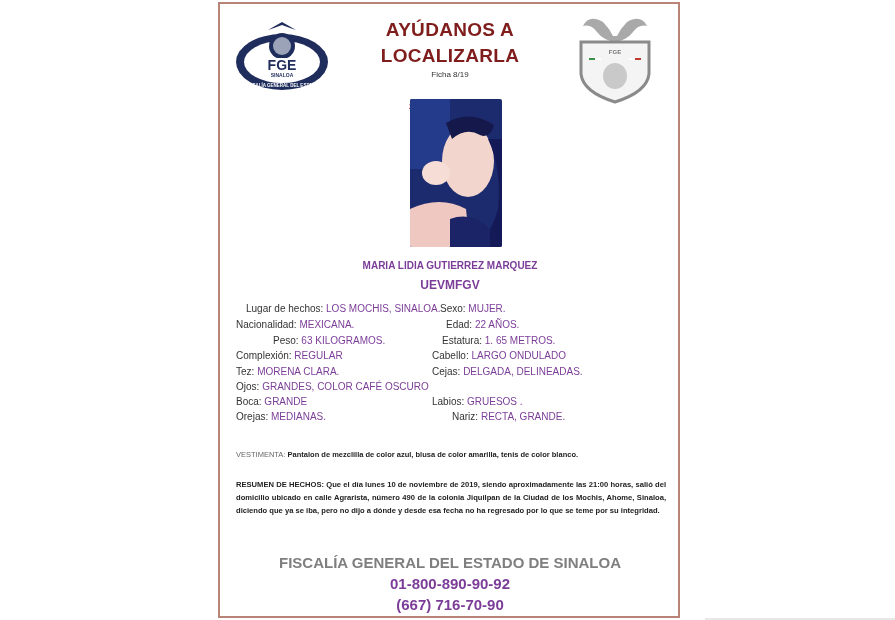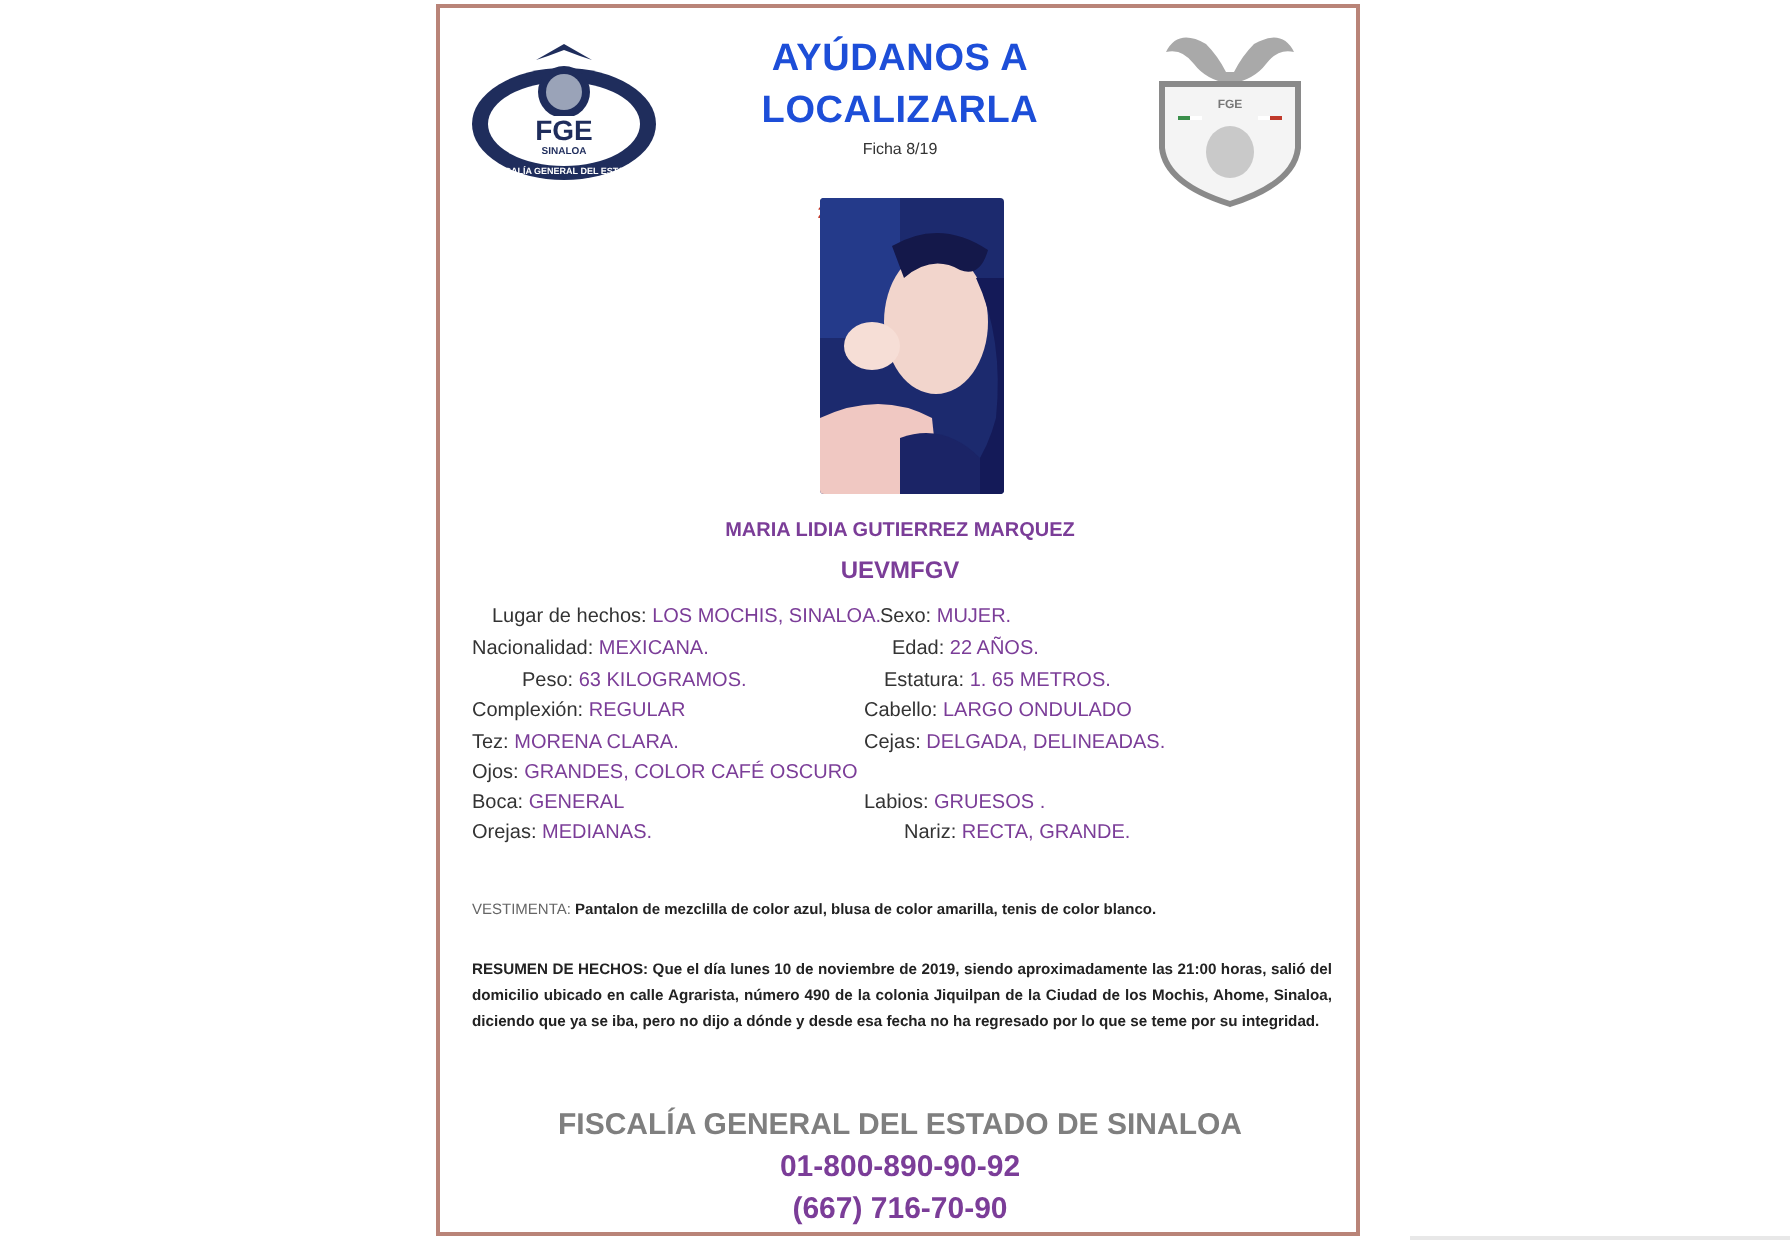--- a/index.html
+++ b/index.html
@@ -11,21 +11,21 @@
       position: absolute; left: 705px; top: 618px; width: 190px; height: 2px; background: #e8e8e8;
     }
     .poster {
       position: absolute; left: 218px; top: 2px; width: 462px; height: 616px;
       border: 2px solid #b98478; box-sizing: border-box; background: #fff;
     }
     .logo-left { position: absolute; left: 14px; top: 12px; width: 96px; height: 76px; }
     .logo-right { position: absolute; left: 355px; top: 8px; width: 80px; height: 92px; }
     .title {
       position: absolute; left: 100px; width: 260px; text-align: center;
-      color: #1d4ed8; font-weight: bold; font-size: 19px; letter-spacing: 0.3px;
+      color: #7f1d1d; font-weight: bold; font-size: 19px; letter-spacing: 0.3px;
     }
     .title.l1 { top: 15px; }
     .title.l2 { top: 41px; }
     .ficha {
       position: absolute; left: 150px; width: 160px; text-align: center; top: 66px;
       font-size: 8px; color: #333;
     }
     .date {
       position: absolute; left: 150px; width: 160px; text-align: center; top: 78px;
       font-size: 8px; color: #c0392b; letter-spacing: 0.2px; margin-top: 20px;
@@ -120,34 +120,34 @@
 
   <div class="name">MARIA LIDIA GUTIERREZ MARQUEZ</div>
   <div class="unit">UEVMFGV</div>
 
   <div class="field" style="left:26px; top:299px;">
     <span>Lugar de hechos: </span><span class="val">LOS MOCHIS, SINALOA.</span>
   </div>
   <div class="field" style="left:16px; top:315px;">
     <span>Nacionalidad: </span><span class="val">MEXICANA.</span>
   </div>
-  <div class="field" style="left:16px; top:331px;padding-left:25px;">
+  <div class="field" style="left:28px; top:331px;padding-left:25px;">
     <span>Peso: </span><span class="val">63 KILOGRAMOS.</span>
   </div>
   <div class="field" style="left:16px; top:346px;">
     <span>Complexión: </span><span class="val">REGULAR</span>
   </div>
   <div class="field" style="left:16px; top:362px;">
     <span>Tez: </span><span class="val">MORENA CLARA.</span>
   </div>
   <div class="field" style="left:16px; top:377px;">
     <span>Ojos: </span><span class="val">GRANDES, COLOR CAFÉ OSCURO</span>
   </div>
   <div class="field" style="left:16px; top:392px;">
-    <span>Boca: </span><span class="val">GENERAL</span>
+    <span>Boca: </span><span class="val">GRANDE</span>
   </div>
   <div class="field" style="left:16px; top:407px;">
     <span>Orejas: </span><span class="val">MEDIANAS.</span>
   </div>
 
   <div class="field" style="left:220px; top:299px;">
     <span>Sexo: </span><span class="val">MUJER.</span>
   </div>
   <div class="field" style="left:226px; top:315px;">
     <span>Edad:  </span><span class="val">22 AÑOS.</span>

